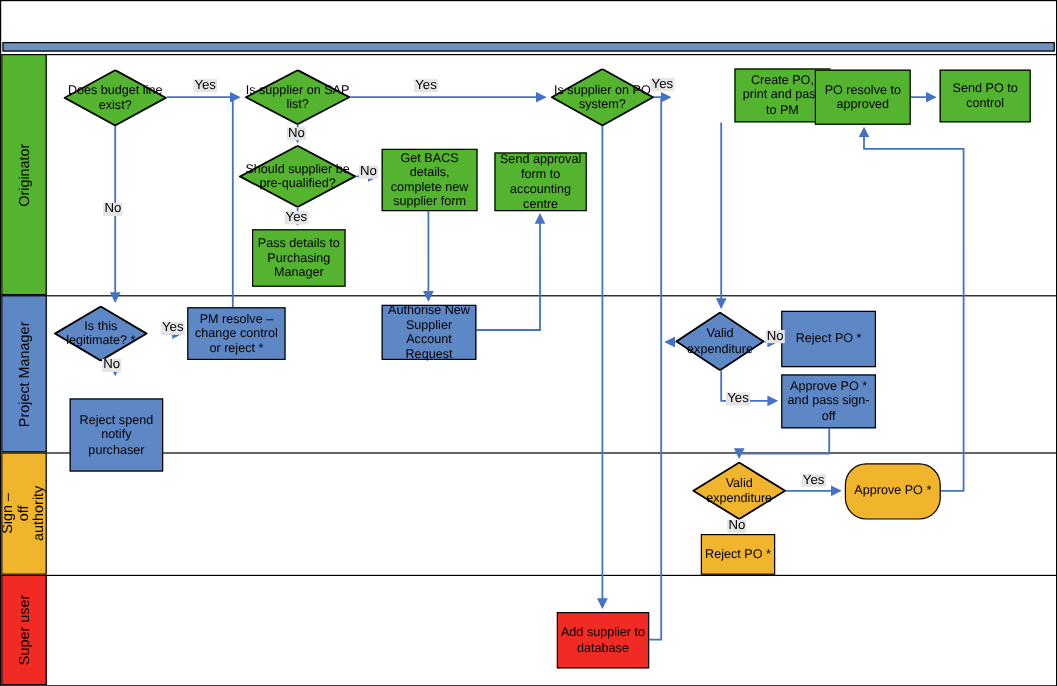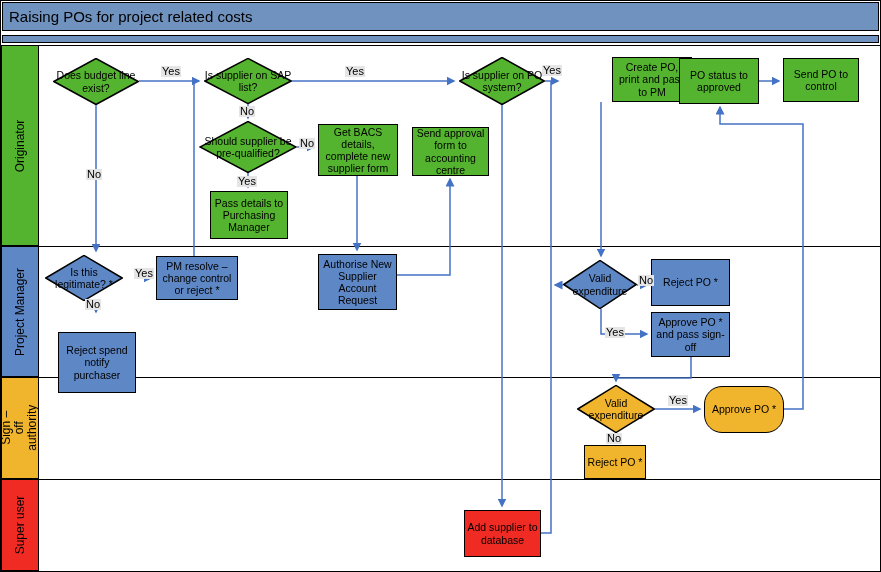--- a/index.html
+++ b/index.html
@@ -31,23 +31,20 @@
   .node.diamond.blue polygon{fill:var(--blue,#5E87C6);}
   .node.diamond.yellow polygon{fill:var(--yellow,#F0B42D);}
   .nl{position:relative;z-index:2;width:100%;}
   .elabel{position:absolute;z-index:12;font-size:11px;color:#000;background:#e5e5e5;padding:0 1px;line-height:1;}
 </style>
 </head>
 <body>
 
 <div class="canvas">
 
-  <div class="title-bar">
-    <span>Raising POs for project related costs</span>
-  </div>
   <div class="strip"></div>
 
   <div class="lane-row" style="top:44px;height:201px;">
     <div class="lane-tab" style="background:var(--green,#55B42F);">
       <span class="vtext">Originator</span>
     </div>
   </div>
   <div class="lane-row" style="top:245px;height:131px;">
     <div class="lane-tab" style="background:var(--blue,#5E87C6);">
       <span class="vtext">Project Manager</span>
@@ -125,39 +122,39 @@
   <div class="node diamond green" style="left:458px;top:56px;width:86px;height:48px;">
     <svg viewBox="0 0 100 100" preserveAspectRatio="none">
         <polygon points="50,1 99,50 50,99 1,50"></polygon>
       </svg>
     <span class="nl">Is supplier on PO system?</span>
   </div>
   <div class="node rect green" style="left:575px;top:56px;width:80px;height:45px;margin-left:36px;">
     <span class="nl">Create PO, print and pass to PM</span>
   </div>
   <div class="node rect green" style="left:678px;top:57px;width:80px;height:46px;">
-    <span class="nl">PO status to approved</span>
+    <span class="nl">PO resolve to approved</span>
   </div>
   <div class="node rect green" style="left:782px;top:57px;width:76px;height:44px;">
     <span class="nl">Send PO to control</span>
   </div>
 
   <div class="node diamond blue" style="left:44px;top:254px;width:78px;height:46px;">
     <svg viewBox="0 0 100 100" preserveAspectRatio="none">
         <polygon points="50,1 99,50 50,99 1,50"></polygon>
       </svg>
     <span class="nl">Is this legitimate? *</span>
   </div>
   <div class="node rect blue" style="left:155px;top:255px;width:82px;height:44px;">
     <span class="nl">PM resolve – change control or reject *</span>
   </div>
   <div class="node rect blue" style="left:57px;top:331px;width:78px;height:61px;">
     <span class="nl">Reject spend notify purchaser</span>
   </div>
-  <div class="node rect blue" style="left:317px;top:253px;width:79px;height:56px;">
+  <div class="node rect blue" style="left:317px;top:253px;width:79px;height:46px;">
     <span class="nl">Authorise New Supplier Account Request</span>
   </div>
   <div class="node diamond blue" style="left:562px;top:259px;width:74px;height:49px;">
     <svg viewBox="0 0 100 100" preserveAspectRatio="none">
         <polygon points="50,1 99,50 50,99 1,50"></polygon>
       </svg>
     <span class="nl">Valid expenditure</span>
   </div>
   <div class="node rect blue" style="left:650px;top:258px;width:79px;height:47px;">
     <span class="nl">Reject PO *</span>

